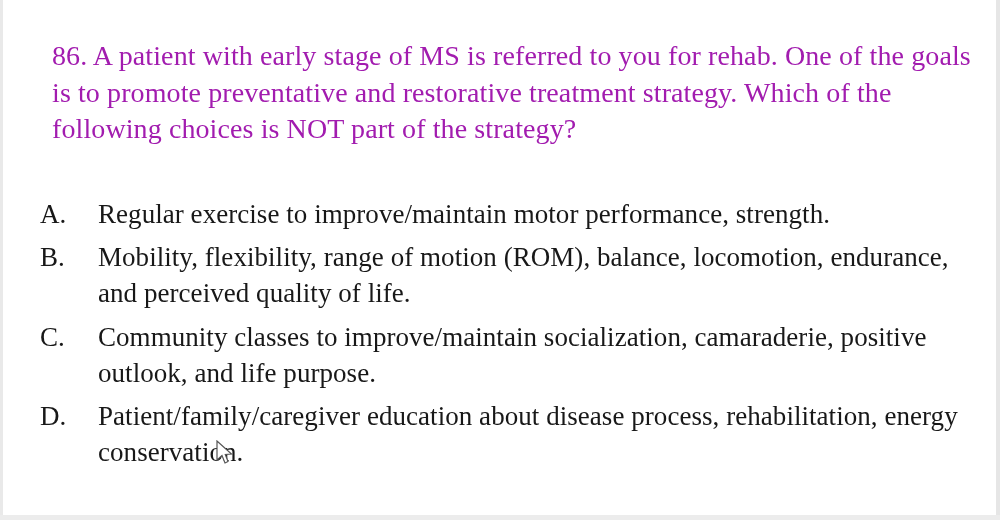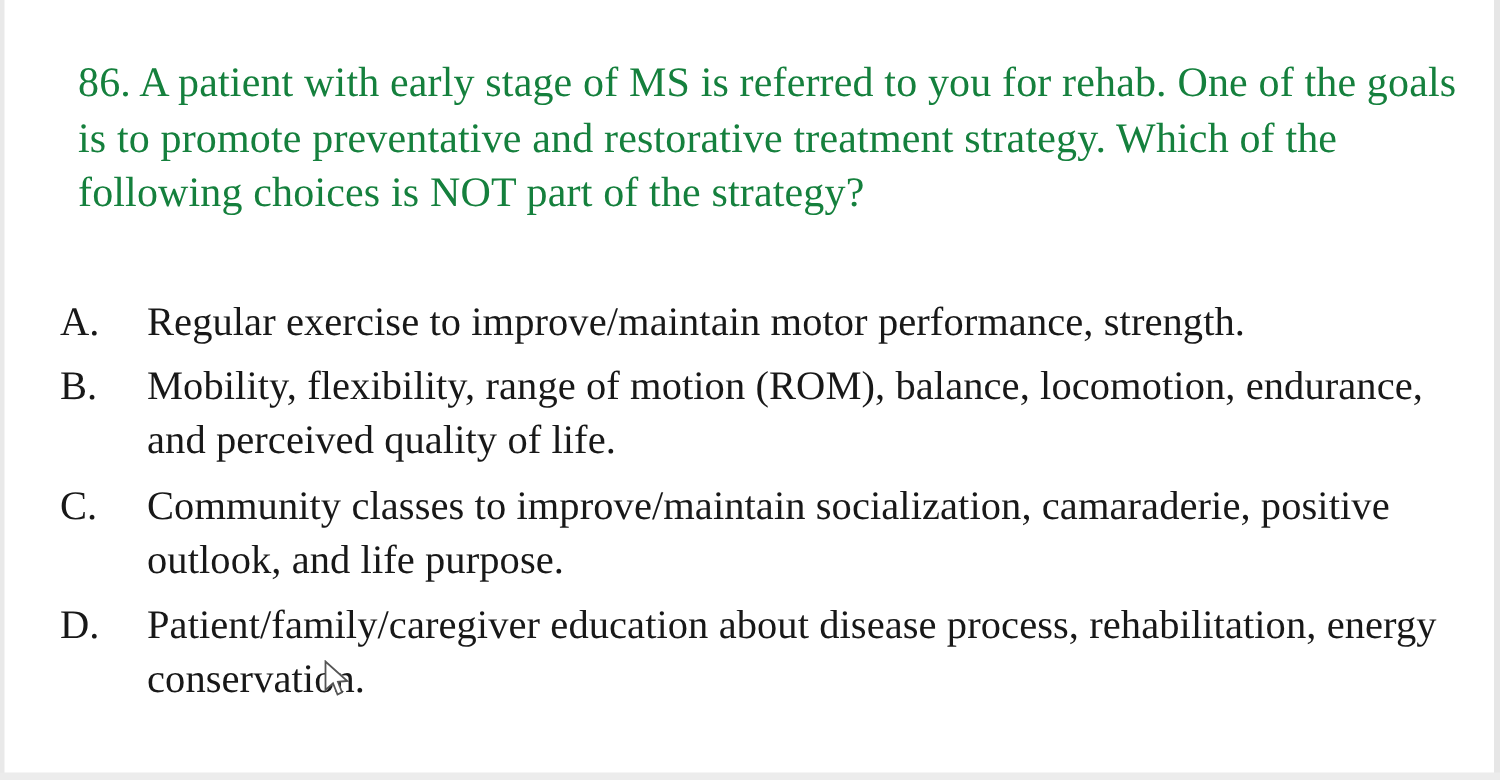--- a/index.html
+++ b/index.html
@@ -57,21 +57,21 @@
     padding: 0;
   }
   .question {
     position: absolute;
     left: 52px;
     top: 38px;
     width: 920px;
     font-size: 28px;
     line-height: 1.31;
     letter-spacing: 0.1px;
-    color: #15803d;
+    color: #a21caf;
   }
   .choices {
     position: absolute;
     left: 40px;
     top: 196px;
     width: 950px;
   }
   .choice {
     display: flex;
     align-items: flex-start;

